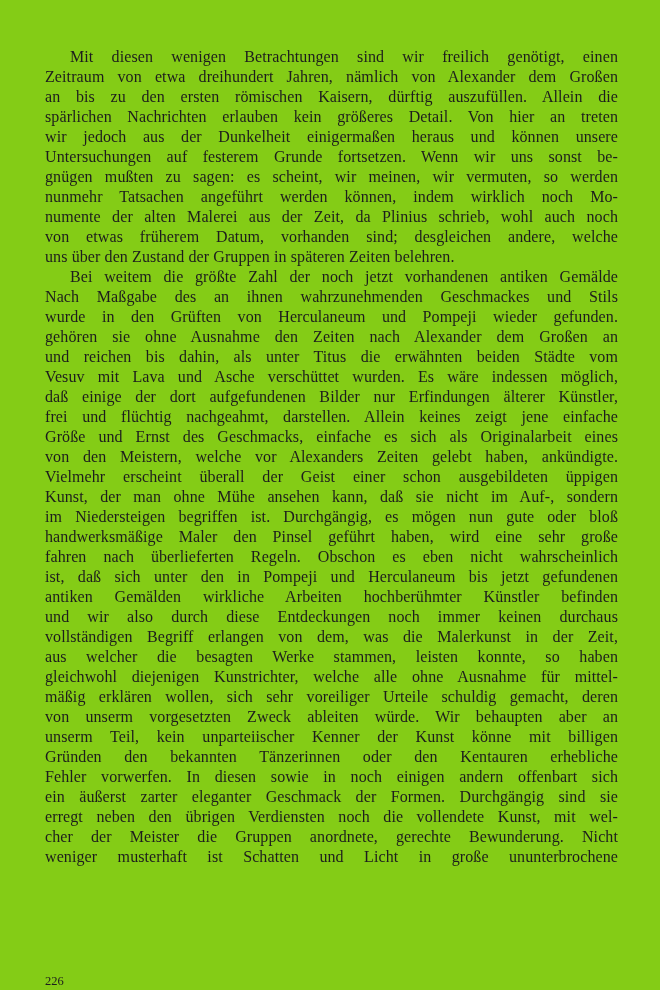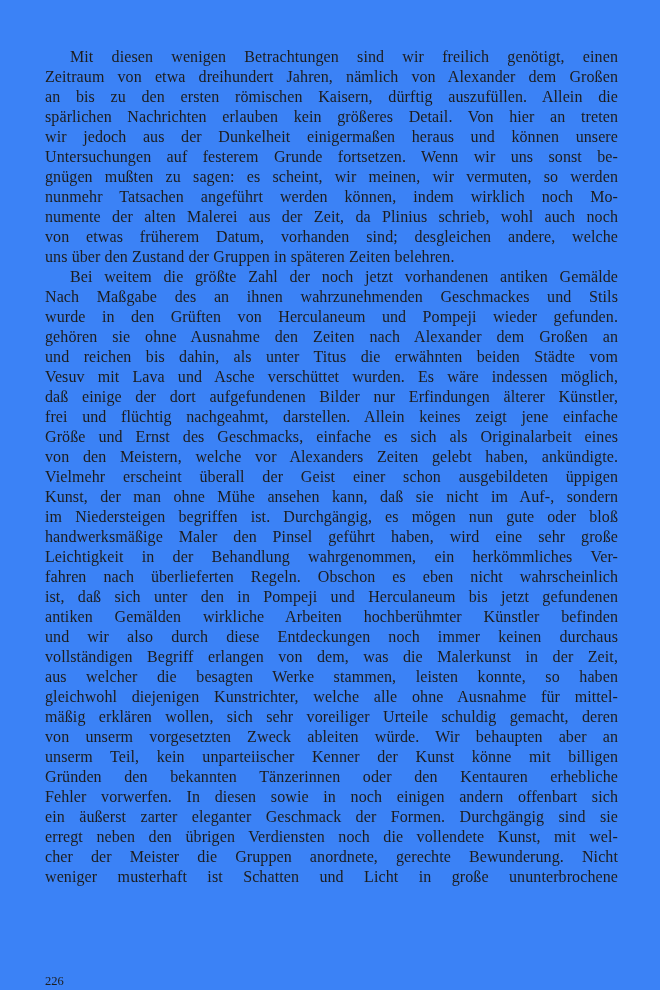--- a/index.html
+++ b/index.html
@@ -4,21 +4,21 @@
 <style>
   html, body {
     margin: 0;
     padding: 0;
     background: #ffffff;
   }
   .book-page {
     position: relative;
     width: 660px;
     height: 990px;
-    background: #3b82f6;
+    background: #84cc16;
     font-family: "Liberation Serif", serif;
     color: #1d1d1d;
     overflow: hidden;
   }
   .text-block {
     position: absolute;
     left: 45px;
     top: 47px;
     width: 573px;
   }
@@ -79,21 +79,20 @@
         <div class="line">und reichen bis dahin, als unter Titus die erwähnten beiden Städte vom</div>
         <div class="line">Vesuv mit Lava und Asche verschüttet wurden. Es wäre indessen möglich,</div>
         <div class="line">daß einige der dort aufgefundenen Bilder nur Erfindungen älterer Künstler,</div>
         <div class="line">frei und flüchtig nachgeahmt, darstellen. Allein keines zeigt jene einfache</div>
         <div class="line">Größe und Ernst des Geschmacks, einfache es sich als Originalarbeit eines</div>
         <div class="line">von den Meistern, welche vor Alexanders Zeiten gelebt haben, ankündigte.</div>
         <div class="line">Vielmehr erscheint überall der Geist einer schon ausgebildeten üppigen</div>
         <div class="line">Kunst, der man ohne Mühe ansehen kann, daß sie nicht im Auf-, sondern</div>
         <div class="line">im Niedersteigen begriffen ist. Durchgängig, es mögen nun gute oder bloß</div>
         <div class="line">handwerksmäßige Maler den Pinsel geführt haben, wird eine sehr große</div>
-        <div class="line">Leichtigkeit in der Behandlung wahrgenommen, ein herkömmliches Ver-</div>
         <div class="line">fahren nach überlieferten Regeln. Obschon es eben nicht wahrscheinlich</div>
         <div class="line">ist, daß sich unter den in Pompeji und Herculaneum bis jetzt gefundenen</div>
         <div class="line">antiken Gemälden wirkliche Arbeiten hochberühmter Künstler befinden</div>
         <div class="line">und wir also durch diese Entdeckungen noch immer keinen durchaus</div>
         <div class="line">vollständigen Begriff erlangen von dem, was die Malerkunst in der Zeit,</div>
         <div class="line">aus welcher die besagten Werke stammen, leisten konnte, so haben</div>
         <div class="line">gleichwohl diejenigen Kunstrichter, welche alle ohne Ausnahme für mittel-</div>
         <div class="line">mäßig erklären wollen, sich sehr voreiliger Urteile schuldig gemacht, deren</div>
         <div class="line">von unserm vorgesetzten Zweck ableiten würde. Wir behaupten aber an</div>
         <div class="line">unserm Teil, kein unparteiischer Kenner der Kunst könne mit billigen</div>

